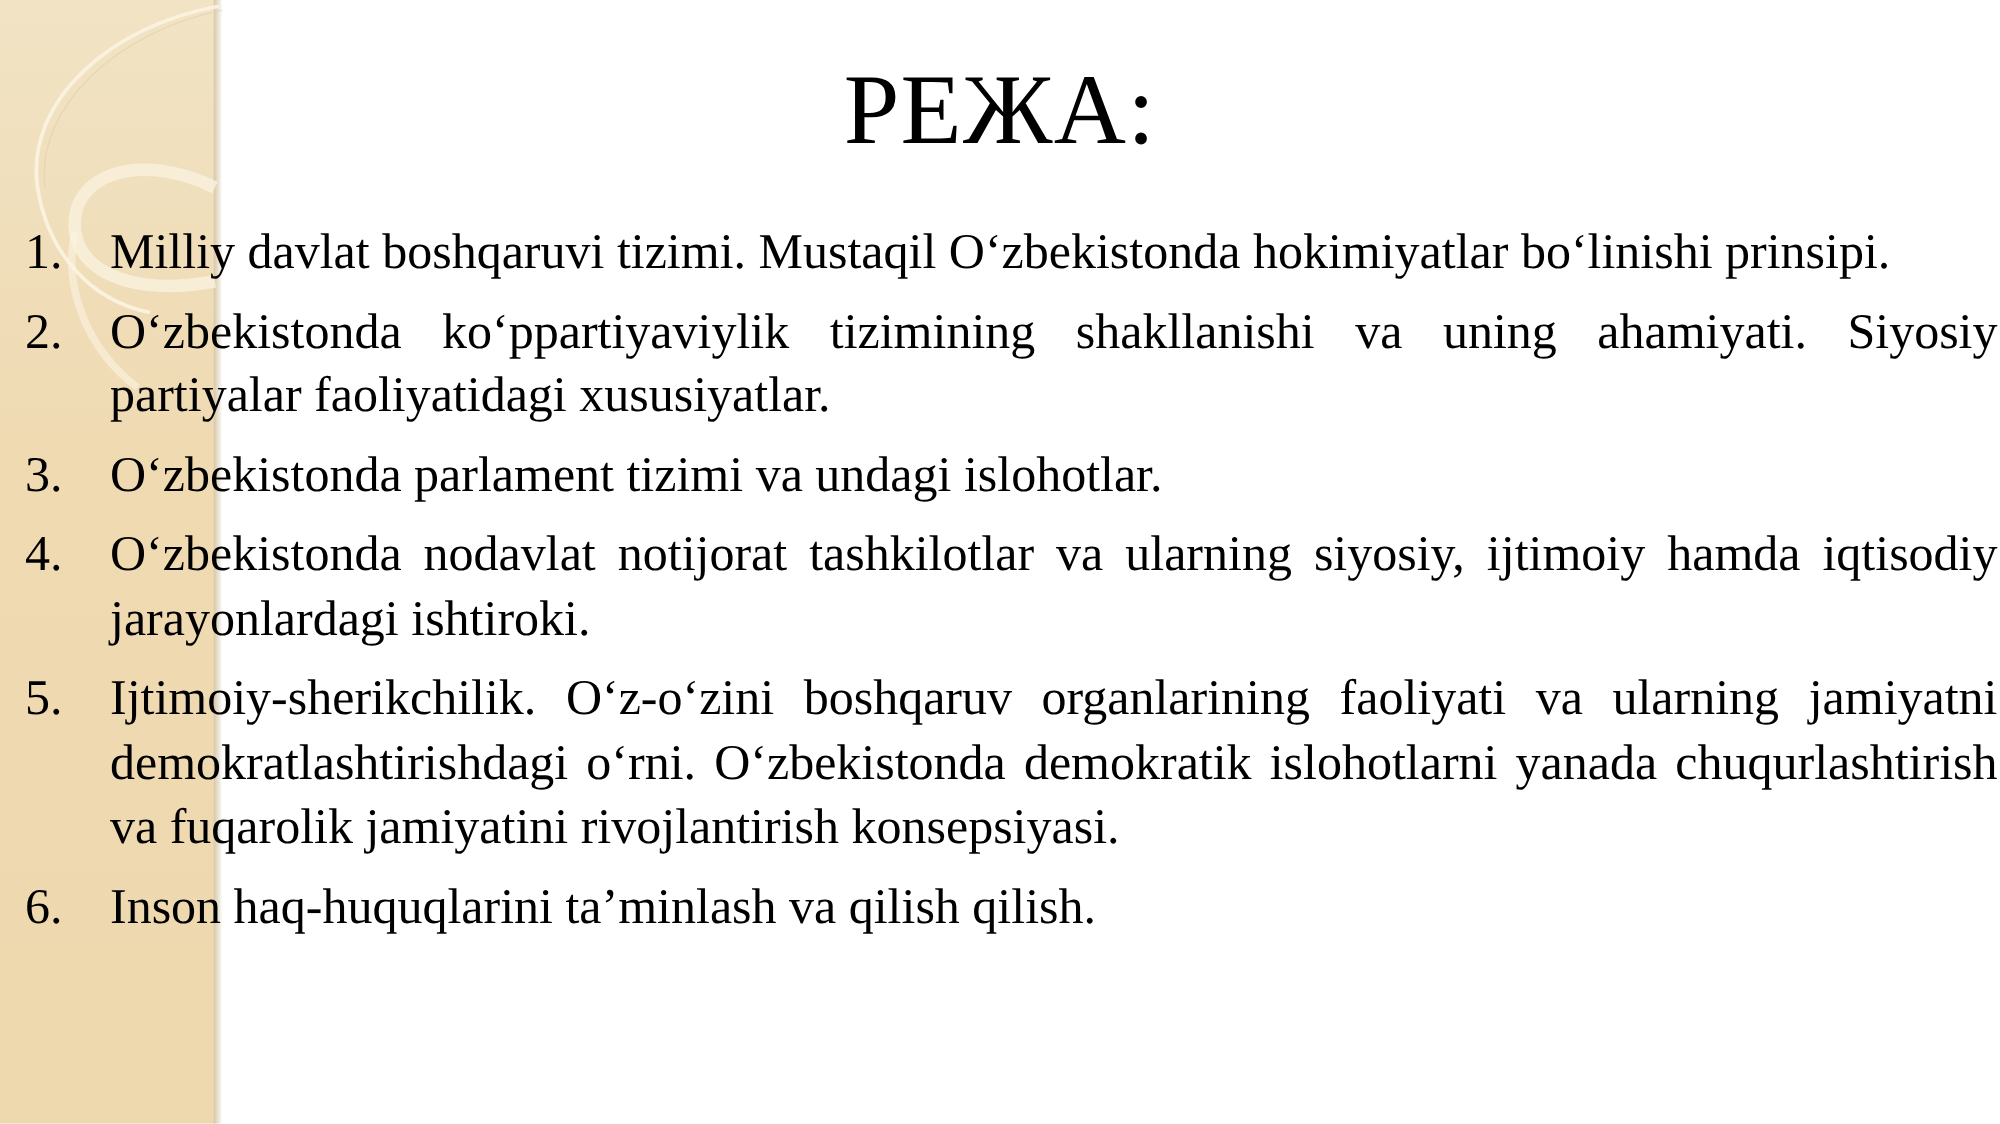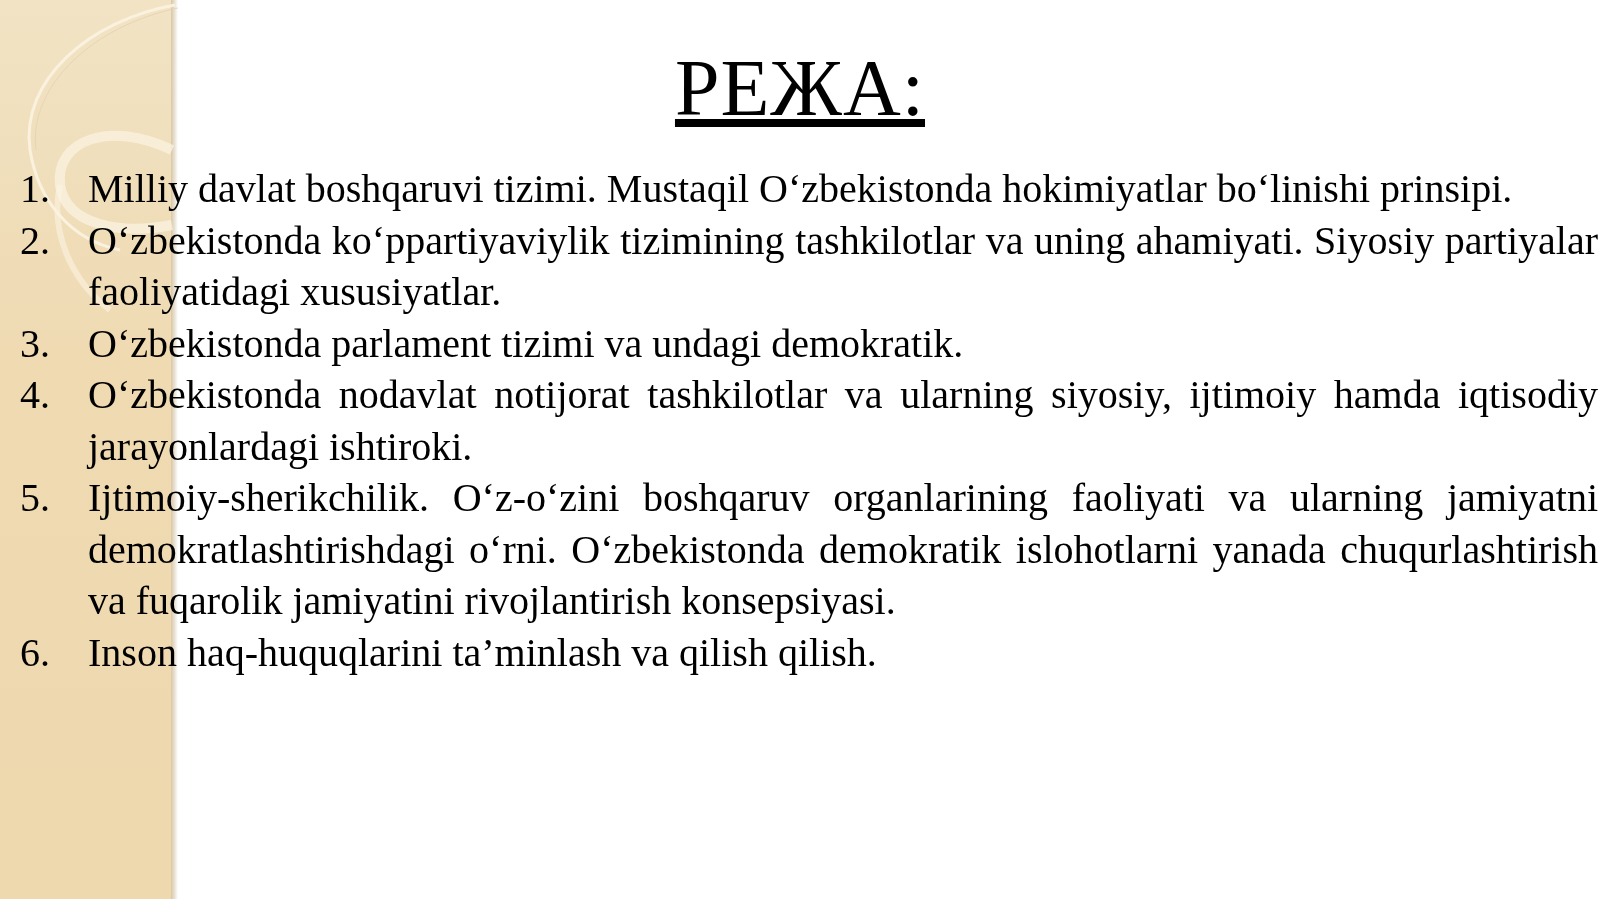--- a/index.html
+++ b/index.html
@@ -41,21 +41,20 @@
     .title {
       position: absolute;
       left: 0;
       top: 42px;
       width: 1600px;
       text-align: center;
       font-size: 80px;
       line-height: 92px;
       color: #000000;
       letter-spacing: 1px;
-      text-decoration: underline;
     }
     .plan-list {
       position: absolute;
       left: 0;
       top: 163px;
       width: 1600px;
       margin: 0;
       padding: 0;
       list-style: none;
     }
@@ -72,20 +71,21 @@
     }
     .plan-item .num {
       position: absolute;
       left: 20px;
       top: 0;
       width: 60px;
       text-align: left;
     }
     .plan-item .text {
       display: block;
+      margin-top: 12px;
     }
     .last-line-left .text {
       text-align-last: left;
     }
   </style>
 </head>
 <body>
 
 <div class="slide">
   <div class="side-band"></div>
@@ -99,25 +99,25 @@
 
   <div class="title">РЕЖА:</div>
 
   <ol class="plan-list">
     <li class="plan-item">
       <span class="num">1.</span>
       <span class="text">Milliy davlat boshqaruvi tizimi. Mustaqil O‘zbekistonda hokimiyatlar bo‘linishi prinsipi.</span>
     </li>
     <li class="plan-item">
       <span class="num">2.</span>
-      <span class="text">O‘zbekistonda ko‘ppartiyaviylik tizimining tashkilotlar va uning ahamiyati. Siyosiy partiyalar faoliyatidagi xususiyatlar.</span>
+      <span class="text">O‘zbekistonda ko‘ppartiyaviylik tizimining shakllanishi va uning ahamiyati. Siyosiy partiyalar faoliyatidagi xususiyatlar.</span>
     </li>
     <li class="plan-item last-line-left">
       <span class="num">3.</span>
-      <span class="text">O‘zbekistonda parlament tizimi va undagi demokratik.</span>
+      <span class="text">O‘zbekistonda parlament tizimi va undagi islohotlar.</span>
     </li>
     <li class="plan-item">
       <span class="num">4.</span>
       <span class="text">O‘zbekistonda nodavlat notijorat tashkilotlar va ularning siyosiy, ijtimoiy hamda iqtisodiy jarayonlardagi ishtiroki.</span>
     </li>
     <li class="plan-item">
       <span class="num">5.</span>
       <span class="text">Ijtimoiy-sherikchilik. O‘z-o‘zini boshqaruv organlarining faoliyati va ularning jamiyatni demokratlashtirishdagi o‘rni. O‘zbekistonda demokratik islohotlarni yanada chuqurlashtirish va fuqarolik jamiyatini rivojlantirish konsepsiyasi.</span>
     </li>
     <li class="plan-item last-line-left">

